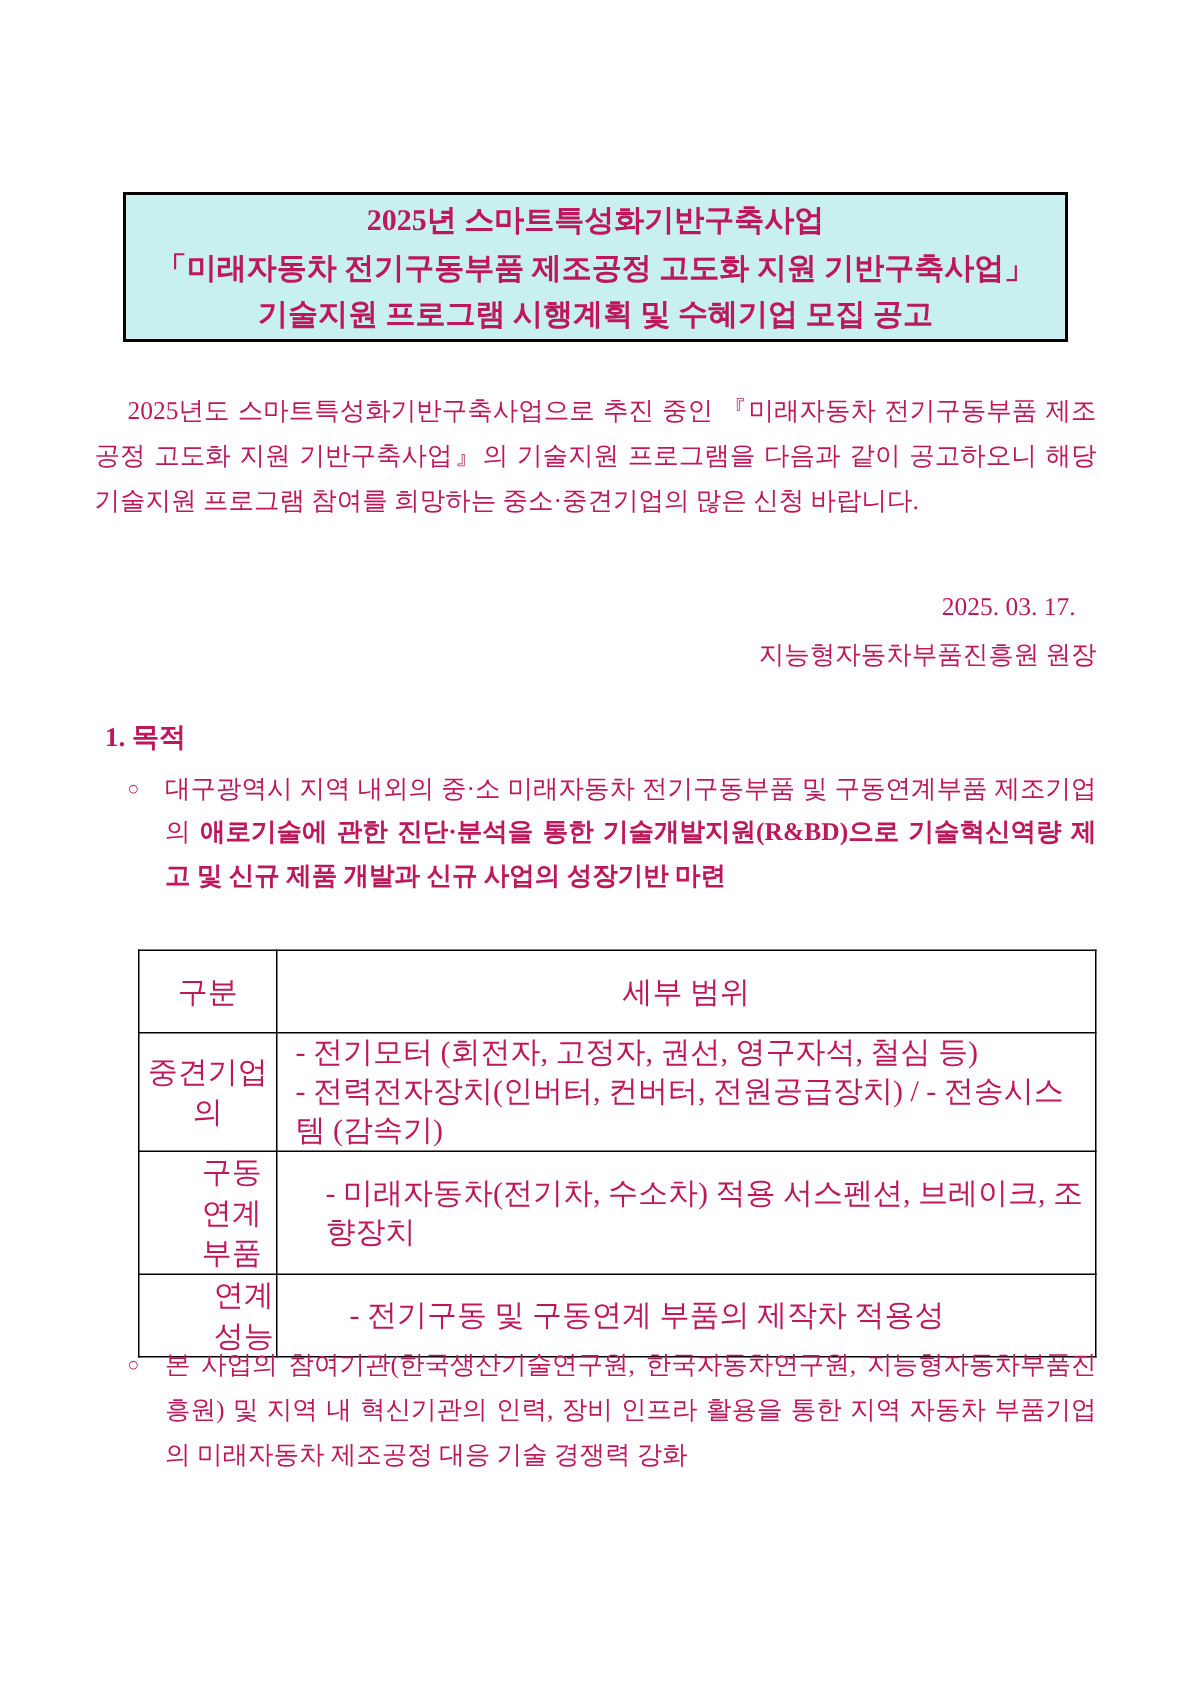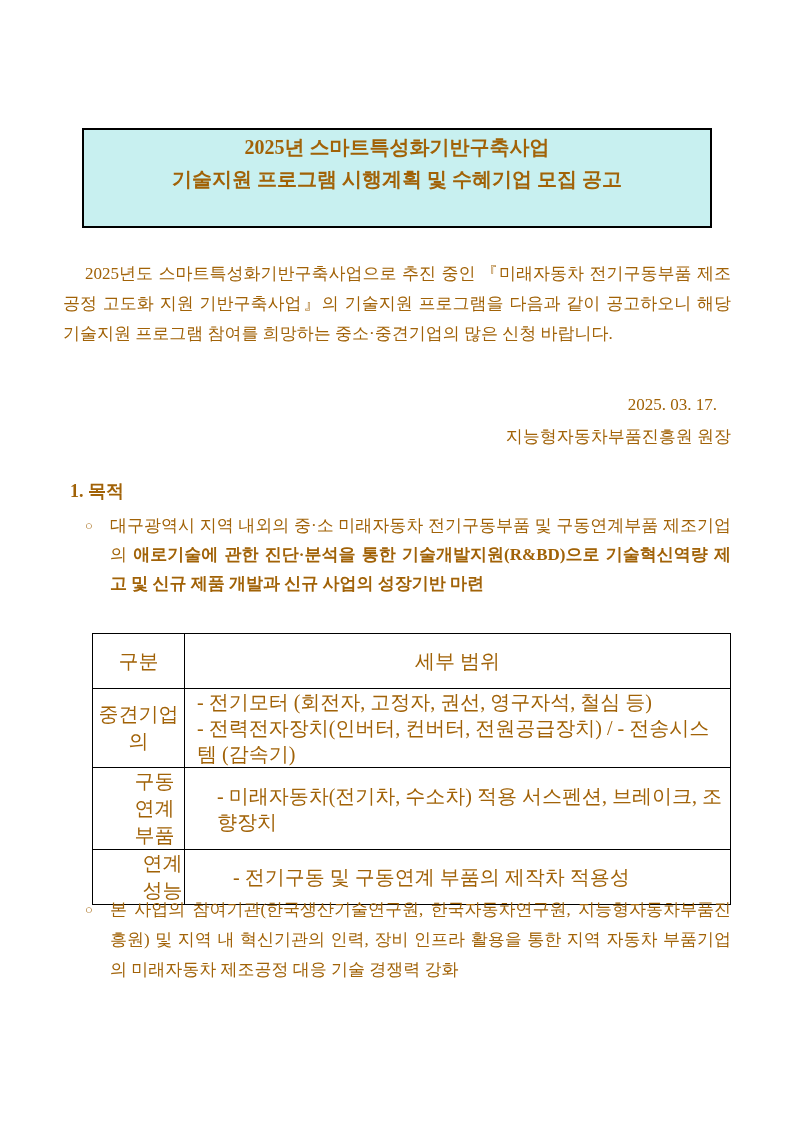--- a/index.html
+++ b/index.html
@@ -2,21 +2,21 @@
 <html><head>
 <meta charset="utf-8">
 <style>
   * { margin: 0; padding: 0; box-sizing: border-box; }
   html, body { background: #ffffff; }
   .page {
     position: relative;
     width: 793px;
     height: 1103px;
     background: #ffffff;
-    color: #a16207;
+    color: #be185d;
     font-family: "Liberation Serif", "DejaVu Serif", serif;
     overflow: hidden;
   }
   .title-box {
     position: absolute;
     left: 82px; top: 128px;
     width: 630px; height: 100px;
     background: #c8f0f0;
     border: 2px solid #000000;
     text-align: center;
@@ -109,20 +109,21 @@
   .scope-table tr.row-2 td { height: 58px; padding-left: 32px; }
   .scope-table tr.row-3 td { height: 55px; padding-left: 48px; }
 </style>
 </head>
 <body>
 
 <div class="page">
 
   <div class="title-box">
     <div>2025년 스마트특성화기반구축사업</div>
+    <div>「미래자동차 전기구동부품 제조공정 고도화 지원 기반구축사업」</div>
     <div>기술지원 프로그램 시행계획 및 수혜기업 모집 공고</div>
   </div>
 
   <p class="intro">2025년도 스마트특성화기반구축사업으로 추진 중인 『미래자동차 전기구동부품 제조공정 고도화 지원 기반구축사업』의 기술지원 프로그램을 다음과 같이 공고하오니 해당 기술지원 프로그램 참여를 희망하는 중소·중견기업의 많은 신청 바랍니다.</p>
 
   <div class="date-line">2025. 03. 17.</div>
   <div class="signatory-line">지능형자동차부품진흥원 원장</div>
 
   <h2 class="section-heading">1. 목적</h2>
 

